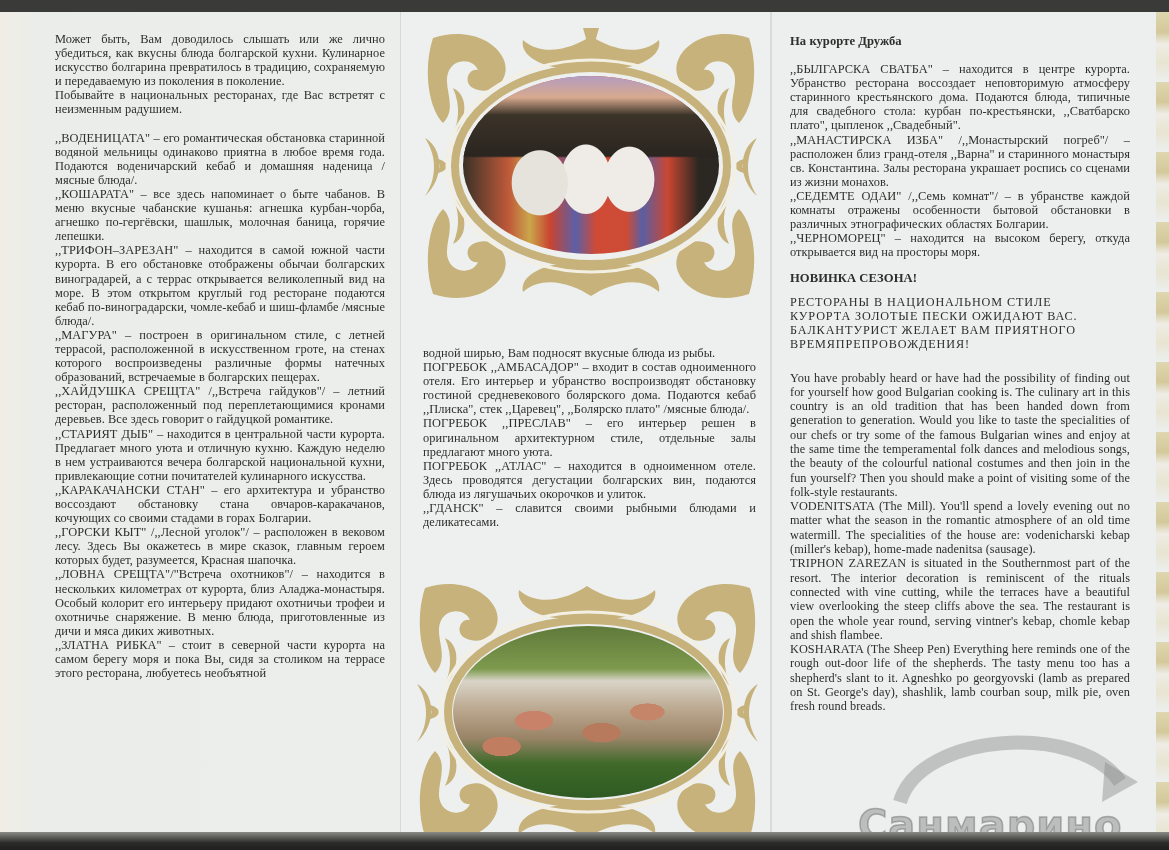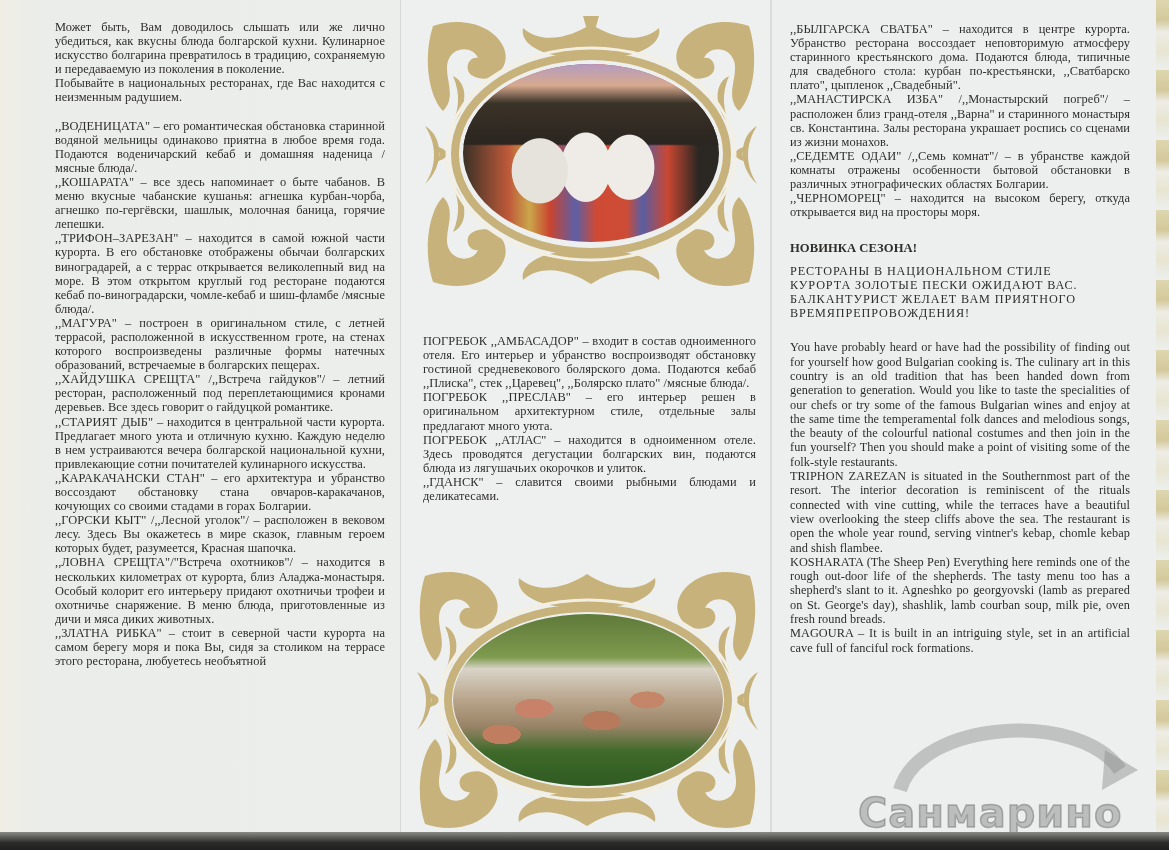--- a/index.html
+++ b/index.html
@@ -1,36 +1,36 @@
 <!DOCTYPE html>
 <html><head>
 <meta charset="utf-8">
 <style>
   * { box-sizing: border-box; margin: 0; padding: 0; }
   html, body { width: 1169px; height: 850px; overflow: hidden; background: #3a3a38; }
   body { position: relative; font-family: "Liberation Serif", "DejaVu Serif", serif; color: #2e2e2c; }
 
-  .sheet { position: absolute; top: 0; left: 0; width: 1169px; height: 818px; background: #ebeeec; }
+  .sheet { position: absolute; top: 12px; left: 0; width: 1169px; height: 818px; background: #ebeeec; }
   .bottom-shadow { position: absolute; left: 0; top: 832px; width: 1169px; height: 18px;
     background: linear-gradient(#8a8a86, #2b2b29 60%, #1f1f1d); }
 
   .panel { position: absolute; top: 0; height: 838px; }
   .panel-left  { left: 0; width: 400px; background: linear-gradient(90deg, #f0ede5 0px, #ebedea 40px, #eceeec 100%); }
   .panel-mid   { left: 400px; width: 370px; background: #eef0ef; border-left: 1px solid #d6d8d6; }
   .panel-right { left: 770px; width: 399px; background: #ecefee; border-left: 2px solid #d9dbd9; }
 
   .col-text { position: absolute; font-size: 12.4px; line-height: 14.1px; text-align: justify; letter-spacing: 0.05px; }
   .col-left { left: 55px; top: 20px; width: 330px; }
   .col-mid  { left: 423px; top: 334px; width: 333px; }
   .col-right { left: 790px; top: 22px; width: 340px; }
 
   .para { margin: 0; }
   .gap { height: 14px; }
   .heading { font-weight: bold; font-size: 12.6px; margin-bottom: 14px; }
-  .heading-new { font-weight: bold; font-size: 12.6px; margin-top: 22px; margin-bottom: 9px; }
+  .heading-new { font-weight: bold; font-size: 12.6px; margin-top: 12px; margin-bottom: 9px; }
   .caps-notice { letter-spacing: 0.9px; font-size: 12.2px; line-height: 14px; width: 290px; text-align: left; }
   .en-block { margin-top: 20px; font-size: 12.3px; line-height: 14.3px; }
 
   
   .frame { position: absolute; }
   .frame-top { left: 423px; top: 16px; width: 336px; height: 276px; }
   .frame-bottom { left: 415px; top: 566px; width: 345px; height: 268px; }
   .frame svg { width: 100%; height: 100%; display: block; }
 
   .oval-photo { position: absolute; border-radius: 50%; overflow: hidden; }
@@ -64,21 +64,21 @@
     background: repeating-linear-gradient(180deg, #d8cc94 0px, #c9b877 20px, #efece2 32px, #e6e0c4 50px, #ecefee 70px); opacity: 0.7; }
 </style>
 </head>
 <body>
 
 <div class="sheet">
 
   <div class="panel panel-left"></div>
   <div class="col-text col-left">
     <p class="para">Может быть, Вам доводилось слышать или же лично убедиться, как вкусны блюда болгарской кухни. Кулинарное искусство болгарина превратилось в традицию, сохраняемую и передаваемую из поколения в поколение.</p>
-    <p class="para">Побывайте в национальных ресторанах, где Вас находится с неизменным радушием.</p>
+    <p class="para">Побывайте в национальных ресторанах, где Вас встретят с неизменным радушием.</p>
     <div class="gap"></div>
     <p class="para">,,ВОДЕНИЦАТА" – его романтическая обстановка старинной водяной мельницы одинаково приятна в любое время года. Подаются воденичарский кебаб и домашняя наденица /мясные блюда/.</p>
     <p class="para">,,КОШАРАТА" – все здесь напоминает о быте чабанов. В меню вкусные чабанские кушанья: агнешка курбан-чорба, агнешко по-гергёвски, шашлык, молочная баница, горячие лепешки.</p>
     <p class="para">,,ТРИФОН–ЗАРЕЗАН" – находится в самой южной части курорта. В его обстановке отображены обычаи болгарских виноградарей, а с террас открывается великолепный вид на море. В этом открытом круглый год ресторане подаются кебаб по-виноградарски, чомле-кебаб и шиш-фламбе /мясные блюда/.</p>
     <p class="para">,,МАГУРА" – построен в оригинальном стиле, с летней террасой, расположенной в искусственном гроте, на стенах которого воспроизведены различные формы натечных образований, встречаемые в болгарских пещерах.</p>
     <p class="para">,,ХАЙДУШКА СРЕЩТА" /,,Встреча гайдуков"/ – летний ресторан, расположенный под переплетающимися кронами деревьев. Все здесь говорит о гайдуцкой романтике.</p>
     <p class="para">,,СТАРИЯТ ДЫБ" – находится в центральной части курорта. Предлагает много уюта и отличную кухню. Каждую неделю в нем устраиваются вечера болгарской национальной кухни, привлекающие сотни почитателей кулинарного искусства.</p>
     <p class="para">,,КАРАКАЧАНСКИ СТАН" – его архитектура и убранство воссоздают обстановку стана овчаров-каракачанов, кочующих со своими стадами в горах Болгарии.</p>
     <p class="para">,,ГОРСКИ КЫТ" /,,Лесной уголок"/ – расположен в вековом лесу. Здесь Вы окажетесь в мире сказок, главным героем которых будет, разумеется, Красная шапочка.</p>
     <p class="para">,,ЛОВНА СРЕЩТА"/"Встреча охотников"/ – находится в нескольких километрах от курорта, близ Аладжа-монастыря. Особый колорит его интерьеру придают охотничьи трофеи и охотничье снаряжение. В меню блюда, приготовленные из дичи и мяса диких животных.</p>
@@ -112,20 +112,21 @@
       </g>
       <ellipse cx="168" cy="138" rx="136" ry="98" fill="none" stroke="#c6b27a" stroke-width="8"></ellipse>
       <ellipse cx="168" cy="138" rx="144" ry="106" fill="none" stroke="#f3efe3" stroke-width="3"></ellipse>
     </svg>
     <div class="oval-photo">
       <div class="dancers"></div>
     </div>
   </div>
 
   <div class="col-text col-mid">
+    <p class="para">водной ширью, Вам подносят вкусные блюда из рыбы.</p>
     <p class="para">ПОГРЕБОК ,,АМБАСАДОР" – входит в состав одноименного отеля. Его интерьер и убранство воспроизводят обстановку гостиной средневекового болярского дома. Подаются кебаб ,,Плиска", стек ,,Царевец", ,,Болярско плато" /мясные блюда/.</p>
     <p class="para">ПОГРЕБОК ,,ПРЕСЛАВ" – его интерьер решен в оригинальном архитектурном стиле, отдельные залы предлагают много уюта.</p>
     <p class="para">ПОГРЕБОК ,,АТЛАС" – находится в одноименном отеле. Здесь проводятся дегустации болгарских вин, подаются блюда из лягушачьих окорочков и улиток.</p>
     <p class="para">,,ГДАНСК" – славится своими рыбными блюдами и деликатесами.</p>
   </div>
 
   <div class="frame frame-bottom">
     <svg viewBox="0 0 345 268">
       <g fill="#c6b27a">
         <path d="M10 10 C40 0 70 10 80 30 C90 50 70 70 50 60 C40 55 45 40 55 42 C50 30 30 30 25 45 C20 60 35 80 20 95 C5 80 0 40 10 10Z"></path>
@@ -146,31 +147,32 @@
       <ellipse cx="173" cy="134" rx="140" ry="92" fill="none" stroke="#c6b27a" stroke-width="8"></ellipse>
       <ellipse cx="173" cy="134" rx="148" ry="100" fill="none" stroke="#f3efe3" stroke-width="3"></ellipse>
     </svg>
     <div class="oval-photo">
       <div class="garden"></div>
     </div>
   </div>
 
   <div class="panel panel-right"></div>
   <div class="col-text col-right">
+    <div class="heading">На курорте Дружба</div>
     <p class="para">,,БЫЛГАРСКА СВАТБА" – находится в центре курорта. Убранство ресторана воссоздает неповторимую атмосферу старинного крестьянского дома. Подаются блюда, типичные для свадебного стола: курбан по-крестьянски, ,,Сватбарско плато", цыпленок ,,Свадебный".</p>
     <p class="para">,,МАНАСТИРСКА ИЗБА" /,,Монастырский погреб"/ – расположен близ гранд-отеля ,,Варна" и старинного монастыря св. Константина. Залы ресторана украшает роспись со сценами из жизни монахов.</p>
     <p class="para">,,СЕДЕМТЕ ОДАИ" /,,Семь комнат"/ – в убранстве каждой комнаты отражены особенности бытовой обстановки в различных этнографических областях Болгарии.</p>
     <p class="para">,,ЧЕРНОМОРЕЦ" – находится на высоком берегу, откуда открывается вид на просторы моря.</p>
     <div class="heading-new">НОВИНКА СЕЗОНА!</div>
     <p class="para caps-notice">РЕСТОРАНЫ В НАЦИОНАЛЬНОМ СТИЛЕ КУРОРТА ЗОЛОТЫЕ ПЕСКИ ОЖИДАЮТ ВАС. БАЛКАНТУРИСТ ЖЕЛАЕТ ВАМ ПРИЯТНОГО ВРЕМЯПРЕПРОВОЖДЕНИЯ!</p>
     <div class="en-block">
       <p class="para">You have probably heard or have had the possibility of finding out for yourself how good Bulgarian cooking is. The culinary art in this country is an old tradition that has been handed down from generation to generation. Would you like to taste the specialities of our chefs or try some of the famous Bulgarian wines and enjoy at the same time the temperamental folk dances and melodious songs, the beauty of the colourful national costumes and then join in the fun yourself? Then you should make a point of visiting some of the folk-style restaurants.</p>
+      <p class="para">VODENITSATA (The Mill). You'll spend a lovely evening out no matter what the season in the romantic atmosphere of an old time watermill. The specialities of the house are: vodenicharski kebap (miller's kebap), home-made nadenitsa (sausage).</p>
       <p class="para">TRIPHON ZAREZAN is situated in the Southernmost part of the resort. The interior decoration is reminiscent of the rituals connected with vine cutting, while the terraces have a beautiful view overlooking the steep cliffs above the sea. The restaurant is open the whole year round, serving vintner's kebap, chomle kebap and shish flambee.</p>
       <p class="para">KOSHARATA (The Sheep Pen) Everything here reminds one of the rough out-door life of the shepherds. The tasty menu too has a shepherd's slant to it. Agneshko po georgyovski (lamb as prepared on St. George's day), shashlik, lamb courban soup, milk pie, oven fresh round breads.</p>
-      <p class="para">MAGOURA – It is built in an intriguing style, set in an artificial cave full of fanciful rock formations.</p>
     </div>
   </div>
 
   <div class="edge-ornament"></div>
 
   <div class="watermark">
     <svg class="watermark-arc" viewBox="0 0 260 90">
       <path d="M20 80 C40 10 200 0 240 60" fill="none" stroke="rgba(140,140,140,0.45)" stroke-width="14"></path>
       <path d="M225 40 L258 60 L222 80 Z" fill="rgba(140,140,140,0.45)"></path>
     </svg>

